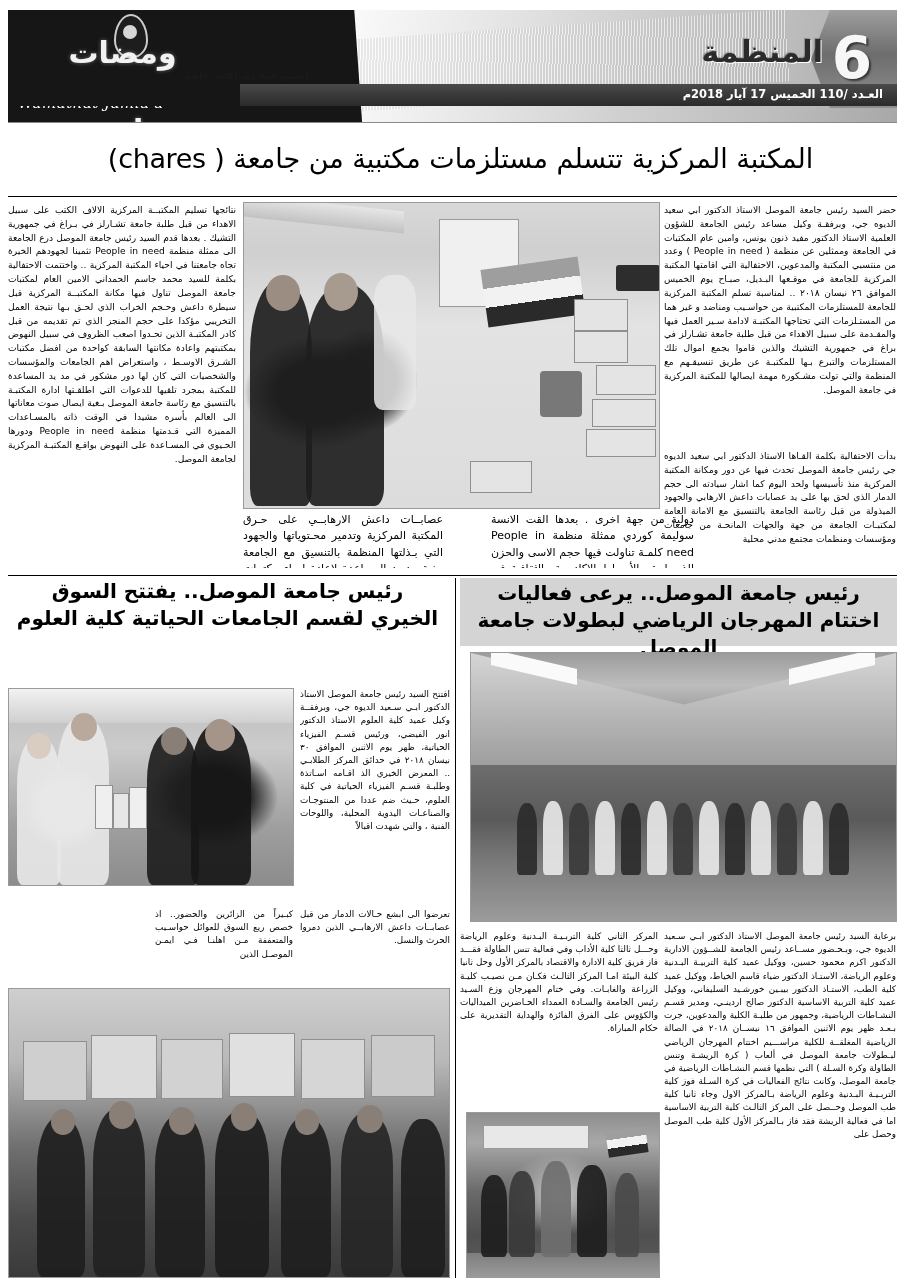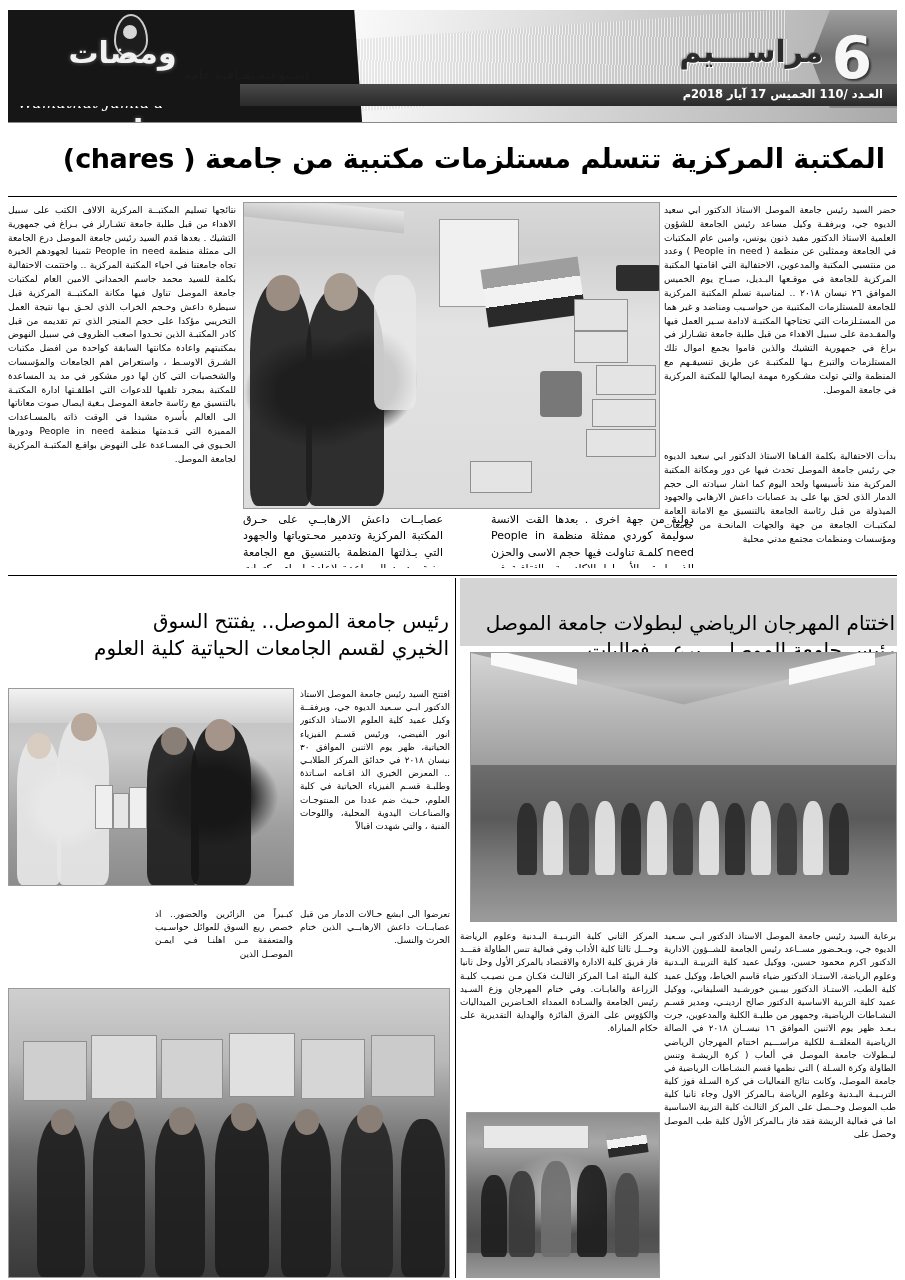--- a/index.html
+++ b/index.html
@@ -137,23 +137,24 @@
     position: absolute; right: 14px; top: 3px;
     color: #ffffff;
     font-size: 11.5px;
     font-weight: bold;
     letter-spacing: .4px;
   }
 
   
   .main-headline {
     position: absolute;
-    left: 20px; top: 142px; width: 865px;
+    left: 28px; top: 142px; width: 865px;
+    text-align: center;
     font-size: 27px;
-    font-weight: bold;
+    font-weight: normal;
     color: #000000;
     letter-spacing: -.4px;
     line-height: 1.25;
   }
 
   .rule-top {
     position: absolute; left: 8px; top: 196px; width: 889px; height: 1px;
     background: #000000;
   }
 
@@ -247,27 +248,26 @@
     border: 1px solid #8f8f8f;
   }
 
   
   .sec-band {
     position: absolute;
     background: #d4d4d4;
   }
   .sec-head {
     position: absolute;
-    text-align: right;
-    font-weight: normal;
+    text-align: center;
+    font-weight: bold;
     color: #000000;
     font-size: 20px;
     line-height: 1.35;
     letter-spacing: -.3px;
-    margin-top: 30px;
   }
 
   .vrule {
     position: absolute;
     background: #000000;
     width: 1px;
   }
   .hrule {
     position: absolute;
     background: #000000;
@@ -291,21 +291,21 @@
     <div class="logo-seal"></div>
     <div class="logo-art">ومضات جامعة</div>
     <div class="logo-translit">Wamathat Jamia'a</div>
 
     <div class="mh-sub">
       <div>اسـبوعية ثقـافية عامة</div>
       <div>تصدر عن جامعة الموصل</div>
     </div>
 
     <div class="pagenum-box"></div>
-    <div class="sec-tag">مراســـيم</div>
+    <div class="sec-tag">المنظمة</div>
     <div class="pagenum">6</div>
   </div>
 
   <div class="datebar">
     <div class="datebar-left"></div>
     <div class="datebar-text">العـدد  /110  الخميس  17 آيار 2018م</div>
   </div>
 
   <div class="main-headline">المكتبة المركزية تتسلم مستلزمات مكتبية من جامعة ( chares)</div>
   <div class="rule-top"></div>
@@ -337,22 +337,22 @@
     </div>
   </div>
 
   <div class="col small" style="left:243px; top:512px; width:200px; height:56px;">عصابــات داعش الارهابــي على حـرق المكتبة المركزية وتدمير محـتوياتها والجهود التي بـذلتها المنظمة بالتنسيق مع الجامعة بـغية مد يد المساعدة لاعادة احياء مكتبـات جامعة الموصل والتي كان من</div>
   <div class="col small" style="left:455px; top:512px; width:203px; height:56px;margin-left:36px;">دولية من جهة اخرى . بعدها القت الانسة سوليمة كوردي ممثلة منظمة People in need كلمـة تناولت فيها حجم الاسى والحزن الذي لحق بالأوساط الاكاديمية والثقافية في العالم فور انتشـار خبر اقدام</div>
 
   <div class="hrule" style="left:8px; top:575px; width:889px;"></div>
 
   <div class="sec-band" style="left:460px; top:578px; width:437px; height:68px;"></div>
   <div class="sec-head" style="left:462px; top:580px; width:433px;">
+    <div>رئيس جامعة الموصل.. يرعى فعاليات</div>
     <div>اختتام المهرجان الرياضي لبطولات جامعة الموصل</div>
-    <div>رئيس جامعة الموصل.. يرعى فعاليات</div>
   </div>
 
   <div class="photo ph-gym" style="left:470px; top:652px; width:425px; height:268px;">
     <div class="ph-inner">
       <div class="ph-roof" style="left:0; top:0; width:425px; height:112px;"></div>
       <div class="ph-ceil" style="left:20px; top:6px; width:86px; height:16px; transform:skewY(13deg); background:#fafafa;"></div>
       <div class="ph-ceil" style="left:318px; top:6px; width:86px; height:16px; transform:skewY(-13deg); background:#fafafa;"></div>
       <div class="ph-floor" style="left:0; top:214px; width:425px; height:54px;"></div>
       <div class="ph-fig" style="left:46px; top:150px; width:20px; height:72px; background:#2b2b2b;"></div>
       <div class="ph-fig light" style="left:72px; top:148px; width:20px; height:74px;"></div>
@@ -408,21 +408,21 @@
       <div class="ph-fig" style="left:182px; top:34px; width:60px; height:162px; background:#171717;"></div>
       <div class="ph-head" style="left:196px; top:30px; width:30px; height:32px; background:#a4948a;"></div>
       <div class="ph-box" style="left:86px; top:96px; width:16px; height:42px; background:#efefef;"></div>
       <div class="ph-box" style="left:104px; top:104px; width:14px; height:34px; background:#e6e6e6;"></div>
       <div class="ph-box" style="left:120px; top:98px; width:16px; height:40px; background:#efefef;"></div>
     </div>
   </div>
 
   <div class="col tight" style="left:155px; top:908px; width:138px; height:72px;">كبـيراً من الزائرين والحضور.. اذ خصص ريع السوق للعوائل حواسـيب والمتعففة مـن اهلنـا فـي ايمـن الموصـل الذين</div>
 
-  <div class="col tight" style="left:300px; top:908px; width:150px; height:72px;">تعرضوا الى ابشع حـالات الدمار من قبل عصابــات داعش الارهابــي الذين ختام الحرث والنسل.</div>
+  <div class="col tight" style="left:300px; top:908px; width:150px; height:72px;">تعرضوا الى ابشع حـالات الدمار من قبل عصابــات داعش الارهابــي الذين دمروا الحرث والنسل.</div>
 
   <div class="photo ph-gallery" style="left:8px; top:988px; width:440px; height:288px;">
     <div class="ph-inner">
       <div class="ph-box" style="left:14px; top:52px; width:62px; height:58px; background:#cfcfcf;"></div>
       <div class="ph-box" style="left:82px; top:46px; width:64px; height:62px; background:#dcdcdc;"></div>
       <div class="ph-box" style="left:152px; top:50px; width:60px; height:58px; background:#d2d2d2;"></div>
       <div class="ph-box" style="left:220px; top:44px; width:64px; height:62px; background:#e0e0e0;"></div>
       <div class="ph-box" style="left:292px; top:50px; width:62px; height:58px; background:#d6d6d6;"></div>
       <div class="ph-box" style="left:362px; top:46px; width:62px; height:60px; background:#cbcbcb;"></div>
       <div class="ph-fig" style="left:28px; top:128px; width:48px; height:160px;"></div>

